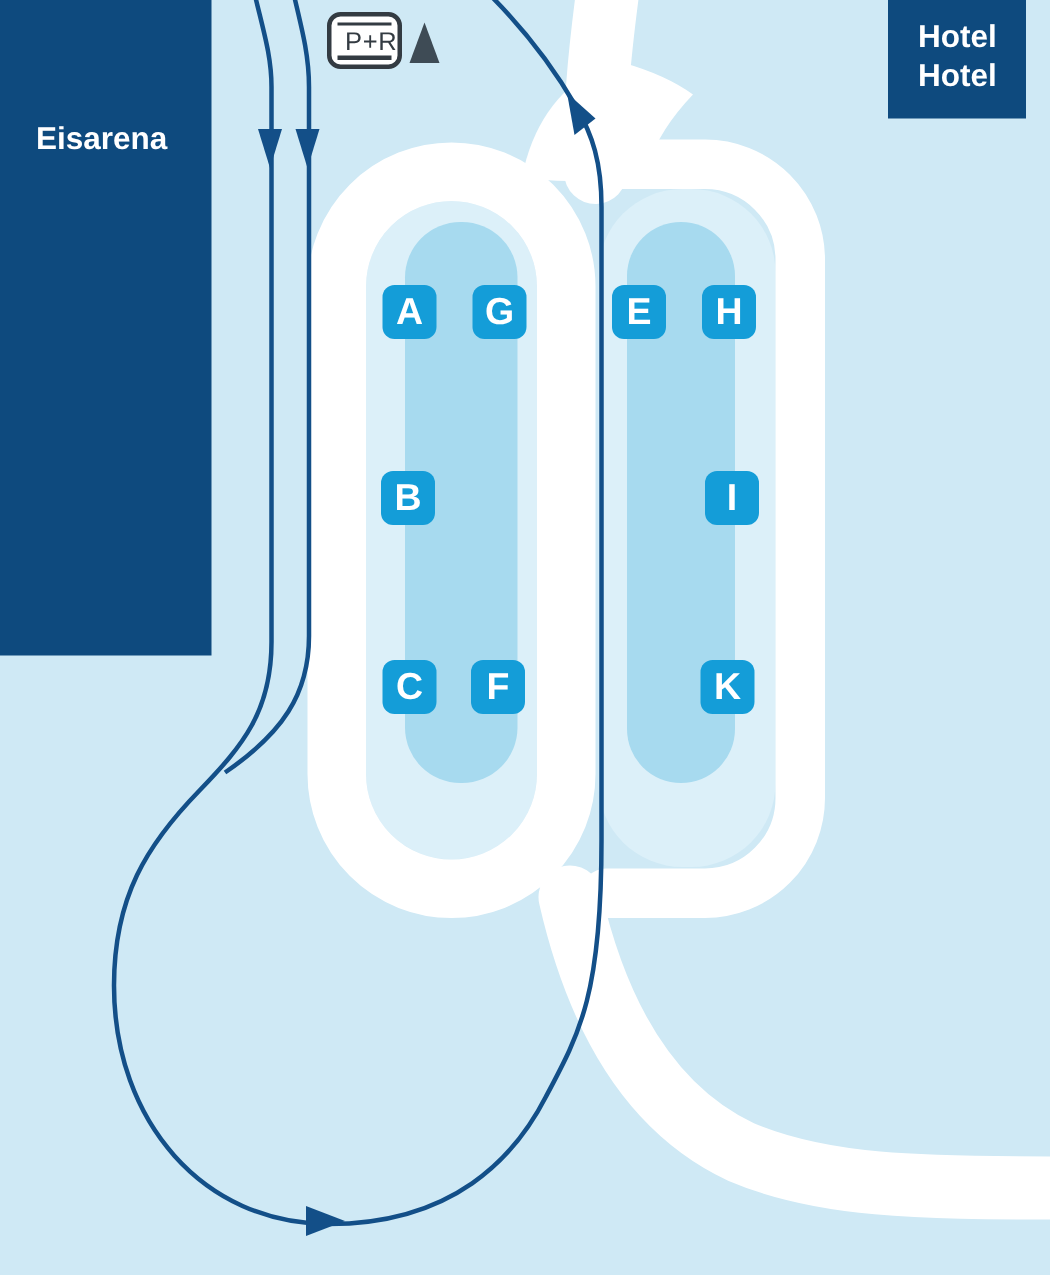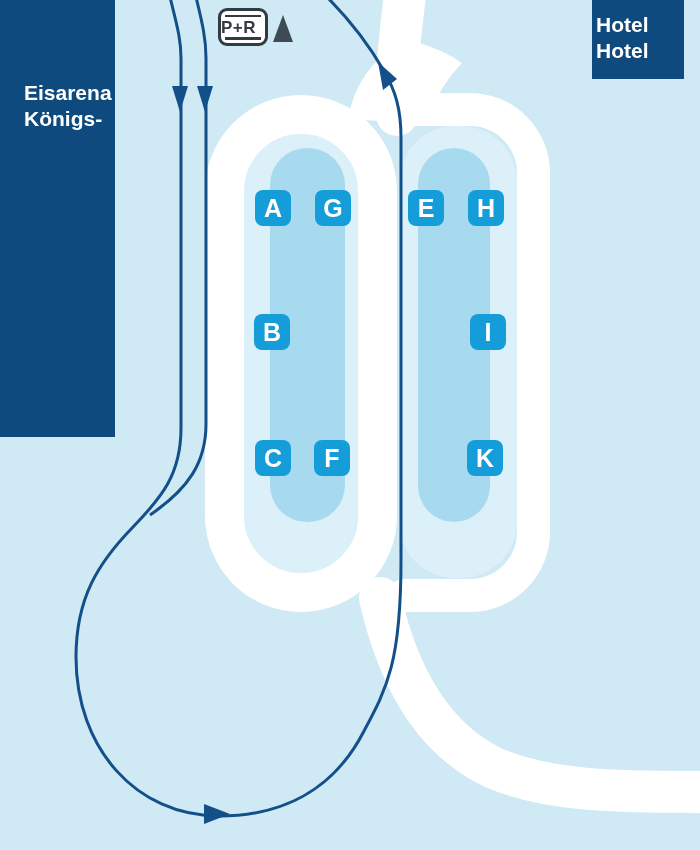--- a/index.html
+++ b/index.html
@@ -6,40 +6,40 @@
   .stage{
     position:relative;width:700px;height:850px;overflow:hidden;
     background:#cfe9f5;
     font-family:"Liberation Sans", sans-serif;
   }
   .roads-svg{position:absolute;left:0;top:0;width:700px;height:850px;display:block;}
   .building{
     position:absolute;background:#0e4a7e;color:#ffffff;
     font-weight:bold;font-size:21px;line-height:26px;box-sizing:border-box;
   }
-  .building-eisarena{left:0;top:0;width:115px;height:437px;padding:80px 6px 0 24px;}
-  .building-hotel{left:592px;top:0;width:92px;height:79px;padding:12px 0 0 4px;}
+  .building-eisarena{left:0;top:0;width:141px;height:437px;padding:80px 6px 0 24px;}
+  .building-hotel{left:592px;top:0;width:92px;height:79px;padding:12px 0 0 20px;}
   .building .line{display:block;}
   .badge{
     position:absolute;width:36px;height:36px;border-radius:8px;background:#149dd8;
     color:#fff;font-weight:bold;font-size:25px;display:flex;align-items:center;justify-content:center;
   }
   .pos-a{left:255px;top:190px;} .pos-g{left:315px;top:190px;}
   .pos-e{left:408px;top:190px;} .pos-h{left:468px;top:190px;}
   .pos-b{left:254px;top:314px;} .pos-i{left:470px;top:314px;}
   .pos-c{left:255px;top:440px;} .pos-f{left:314px;top:440px;}
   .pos-k{left:467px;top:440px;}
   .pr-sign{
     position:absolute;left:218px;top:8px;width:50px;height:38px;box-sizing:border-box;
     background:#ffffff;border:3px solid #333b42;border-radius:9px;
     display:flex;flex-direction:column;justify-content:center;
   }
   .pr-rule{height:2.5px;background:#333b42;margin:0 4px;}
   .pr-text{
-    text-align:left;font-weight:bold;font-size:17px;line-height:1;
+    text-align:right;font-weight:normal;font-size:17px;line-height:1;
     color:#333b42;padding:1.5px 0;letter-spacing:0.5px;
   }
   .pr-direction-arrow{
     position:absolute;left:273px;top:15px;width:0;height:0;
     border-left:10px solid transparent;border-right:10px solid transparent;
     border-bottom:27px solid #3e4b55;
   }
 </style>
 </head>
 <body>
@@ -67,21 +67,20 @@
     <path d="M 196,-3 C 202,22 206,38 206,58 L 206,424 C 206,463 188,489 150,515" fill="none" stroke="#134f88" stroke-width="3"></path>
 
     <polygon points="172,86 188,86 180,112" fill="#134f88"></polygon>
     <polygon points="197,86 213,86 205,112" fill="#134f88"></polygon>
     <polygon points="204,804 204,824 230,814" fill="#134f88"></polygon>
     <polygon points="378,62 397,79 383,90" fill="#134f88"></polygon>
   </svg>
 
   <div class="building building-eisarena">
     <span class="line">Eisarena</span>
-    <span class="line">Königs-</span>
   </div>
   <div class="building building-hotel">
     <span class="line">Hotel</span>
     <span class="line">Hotel</span>
   </div>
 
   <div class="pr-sign">
     <div class="pr-rule"></div>
     <div class="pr-text">P+R</div>
     <div class="pr-rule"></div>

